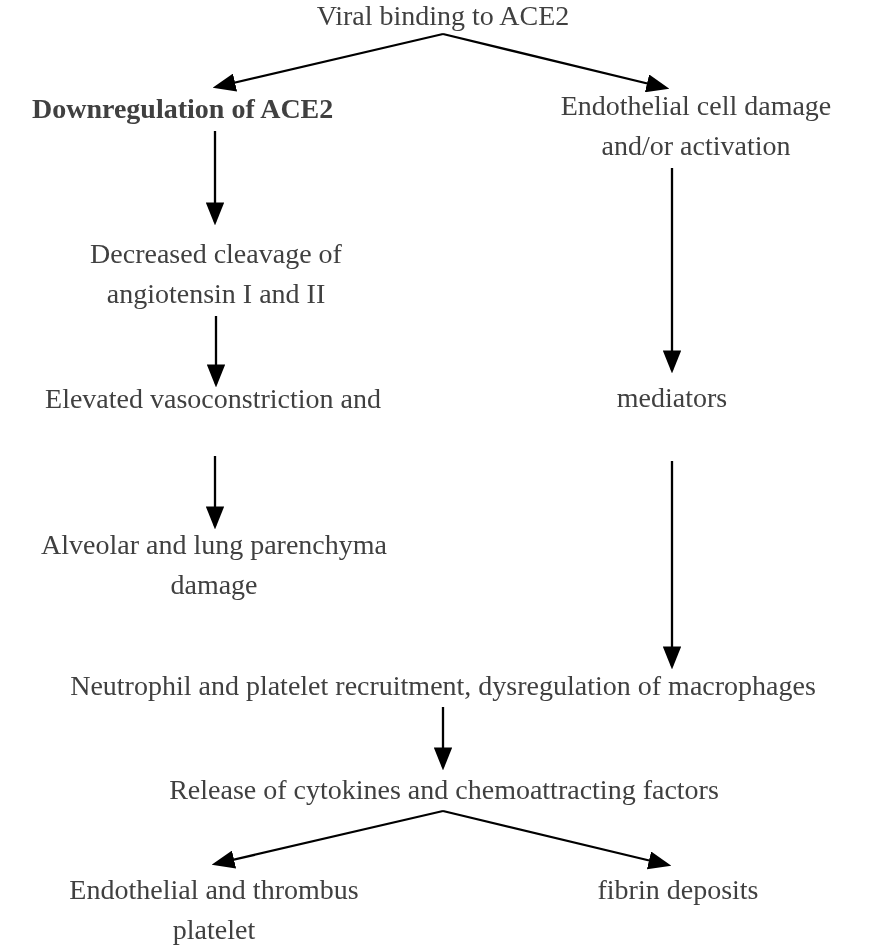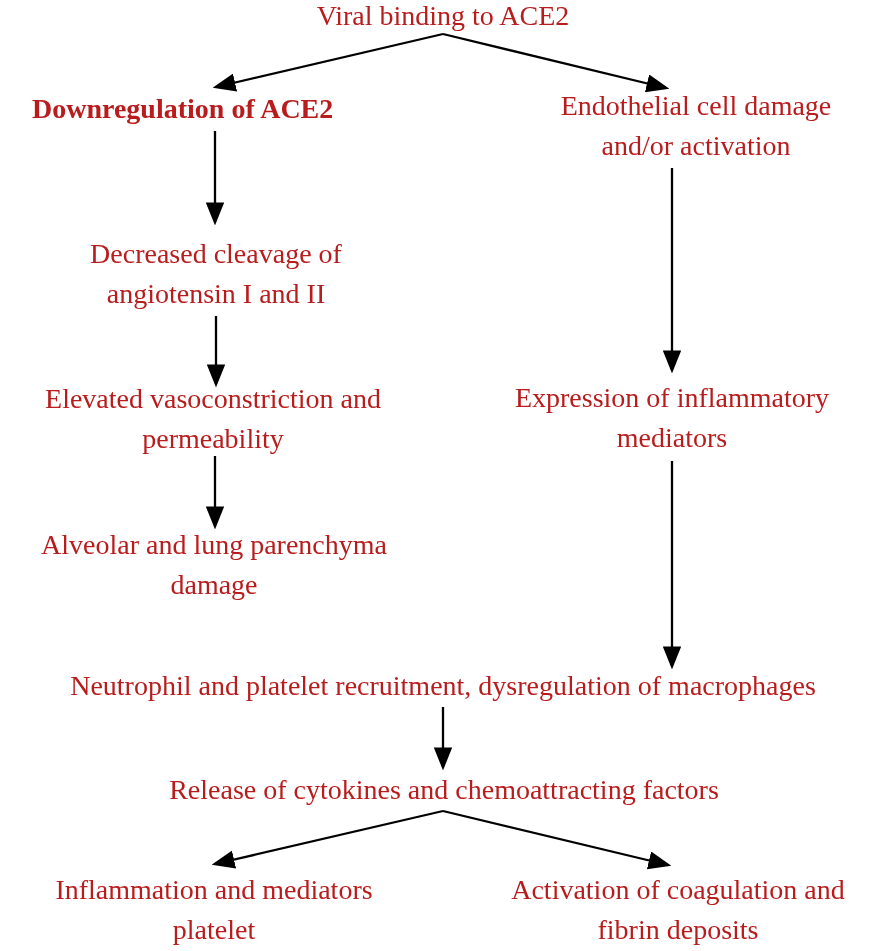--- a/index.html
+++ b/index.html
@@ -6,21 +6,21 @@
     margin: 0;
     padding: 0;
     background: #ffffff;
   }
   .canvas {
     position: relative;
     width: 886px;
     height: 951px;
     background: #ffffff;
     font-family: "Liberation Serif", "DejaVu Serif", serif;
-    color: #b91c1c;
+    color: #404040;
     overflow: hidden;
   }
   .arrows {
     position: absolute;
     left: 0;
     top: 0;
     width: 886px;
     height: 951px;
   }
   .arrows line {
@@ -85,44 +85,41 @@
     <div class="ln">and/or activation</div>
   </div>
 
   <div class="node n-decreased">
     <div class="ln">Decreased cleavage of</div>
     <div class="ln">angiotensin I and II</div>
   </div>
 
   <div class="node n-elevated">
     <div class="ln">Elevated vasoconstriction and</div>
-    <div class="ln">permeability</div>
   </div>
 
   <div class="node n-expression">
-    <div class="ln">Expression of inflammatory</div>
     <div class="ln">mediators</div>
   </div>
 
   <div class="node n-alveolar">
     <div class="ln">Alveolar and lung parenchyma</div>
     <div class="ln">damage</div>
   </div>
 
   <div class="node n-neutrophil">
     <div class="ln">Neutrophil and platelet recruitment, dysregulation of macrophages</div>
   </div>
 
   <div class="node n-release">
     <div class="ln">Release of cytokines and chemoattracting factors</div>
   </div>
 
   <div class="node n-inflammation">
-    <div class="ln">Inflammation and mediators</div>
+    <div class="ln">Endothelial and thrombus</div>
     <div class="ln">platelet</div>
   </div>
 
   <div class="node n-activation">
-    <div class="ln">Activation of coagulation and</div>
     <div class="ln">fibrin deposits</div>
   </div>
 
 </div>
 
 </body></html>

